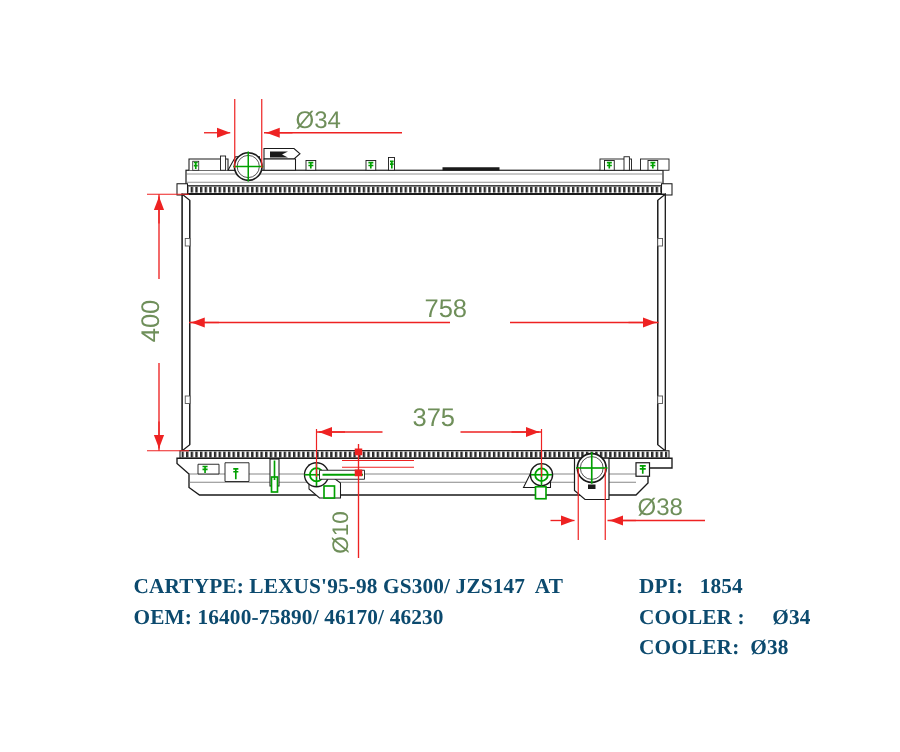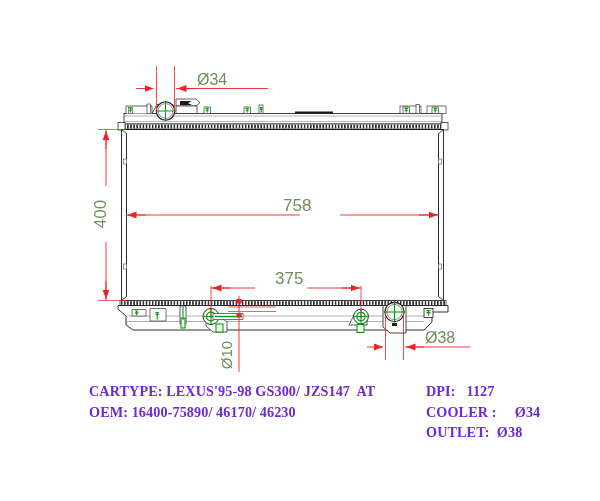--- a/index.html
+++ b/index.html
@@ -46,21 +46,21 @@
   .spec-col-right {
     position: absolute;
     left: 426px;
     top: 0;
     width: 170px;
   }
   .spec-line {
     font-family: "Liberation Serif", serif;
     font-size: 14.2px;
     font-weight: bold;
-    color: #6d28d9;
+    color: #0c4a6e;
     line-height: 20.6px;
     white-space: pre;
     letter-spacing: 0.1px;
   }
   .spec-line.empty { visibility: hidden; }
 </style>
 </head>
 <body>
 
 <div id="stage">
@@ -266,20 +266,20 @@
       <text x="425" y="343" font-family="'Liberation Sans', sans-serif" font-size="16" fill="#6f8f5a">Ø38</text>
     </g>
   </svg>
 
   <div class="spec-block">
     <div class="spec-col-left">
       <div class="spec-line">CARTYPE: LEXUS'95-98 GS300/ JZS147  AT</div>
       <div class="spec-line">OEM: 16400-75890/ 46170/ 46230</div>
     </div>
     <div class="spec-col-right">
-      <div class="spec-line">DPI:   1127</div>
+      <div class="spec-line">DPI:   1854</div>
       <div class="spec-line">COOLER :     Ø34</div>
-      <div class="spec-line">OUTLET:  Ø38</div>
+      <div class="spec-line">COOLER:  Ø38</div>
       <div class="spec-line empty"></div>
     </div>
   </div>
 
 </div>
 
 </body></html>

